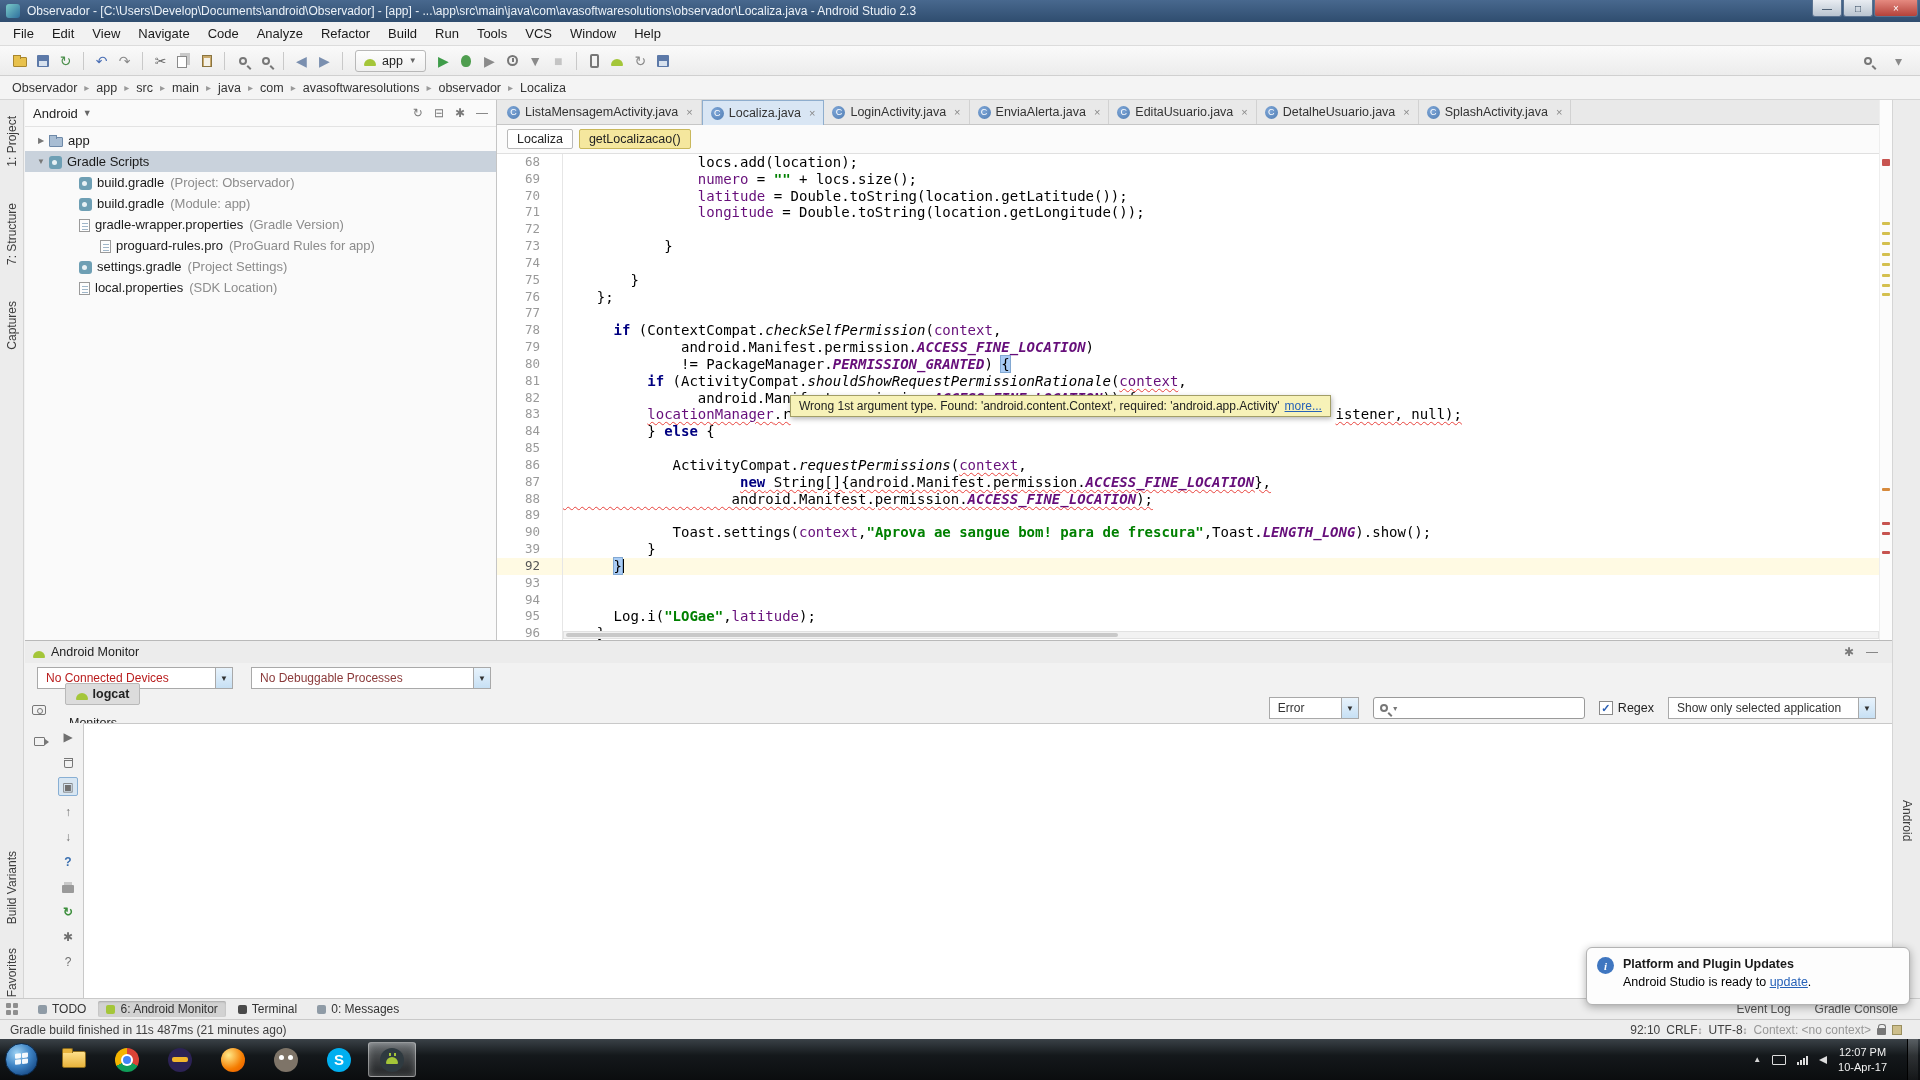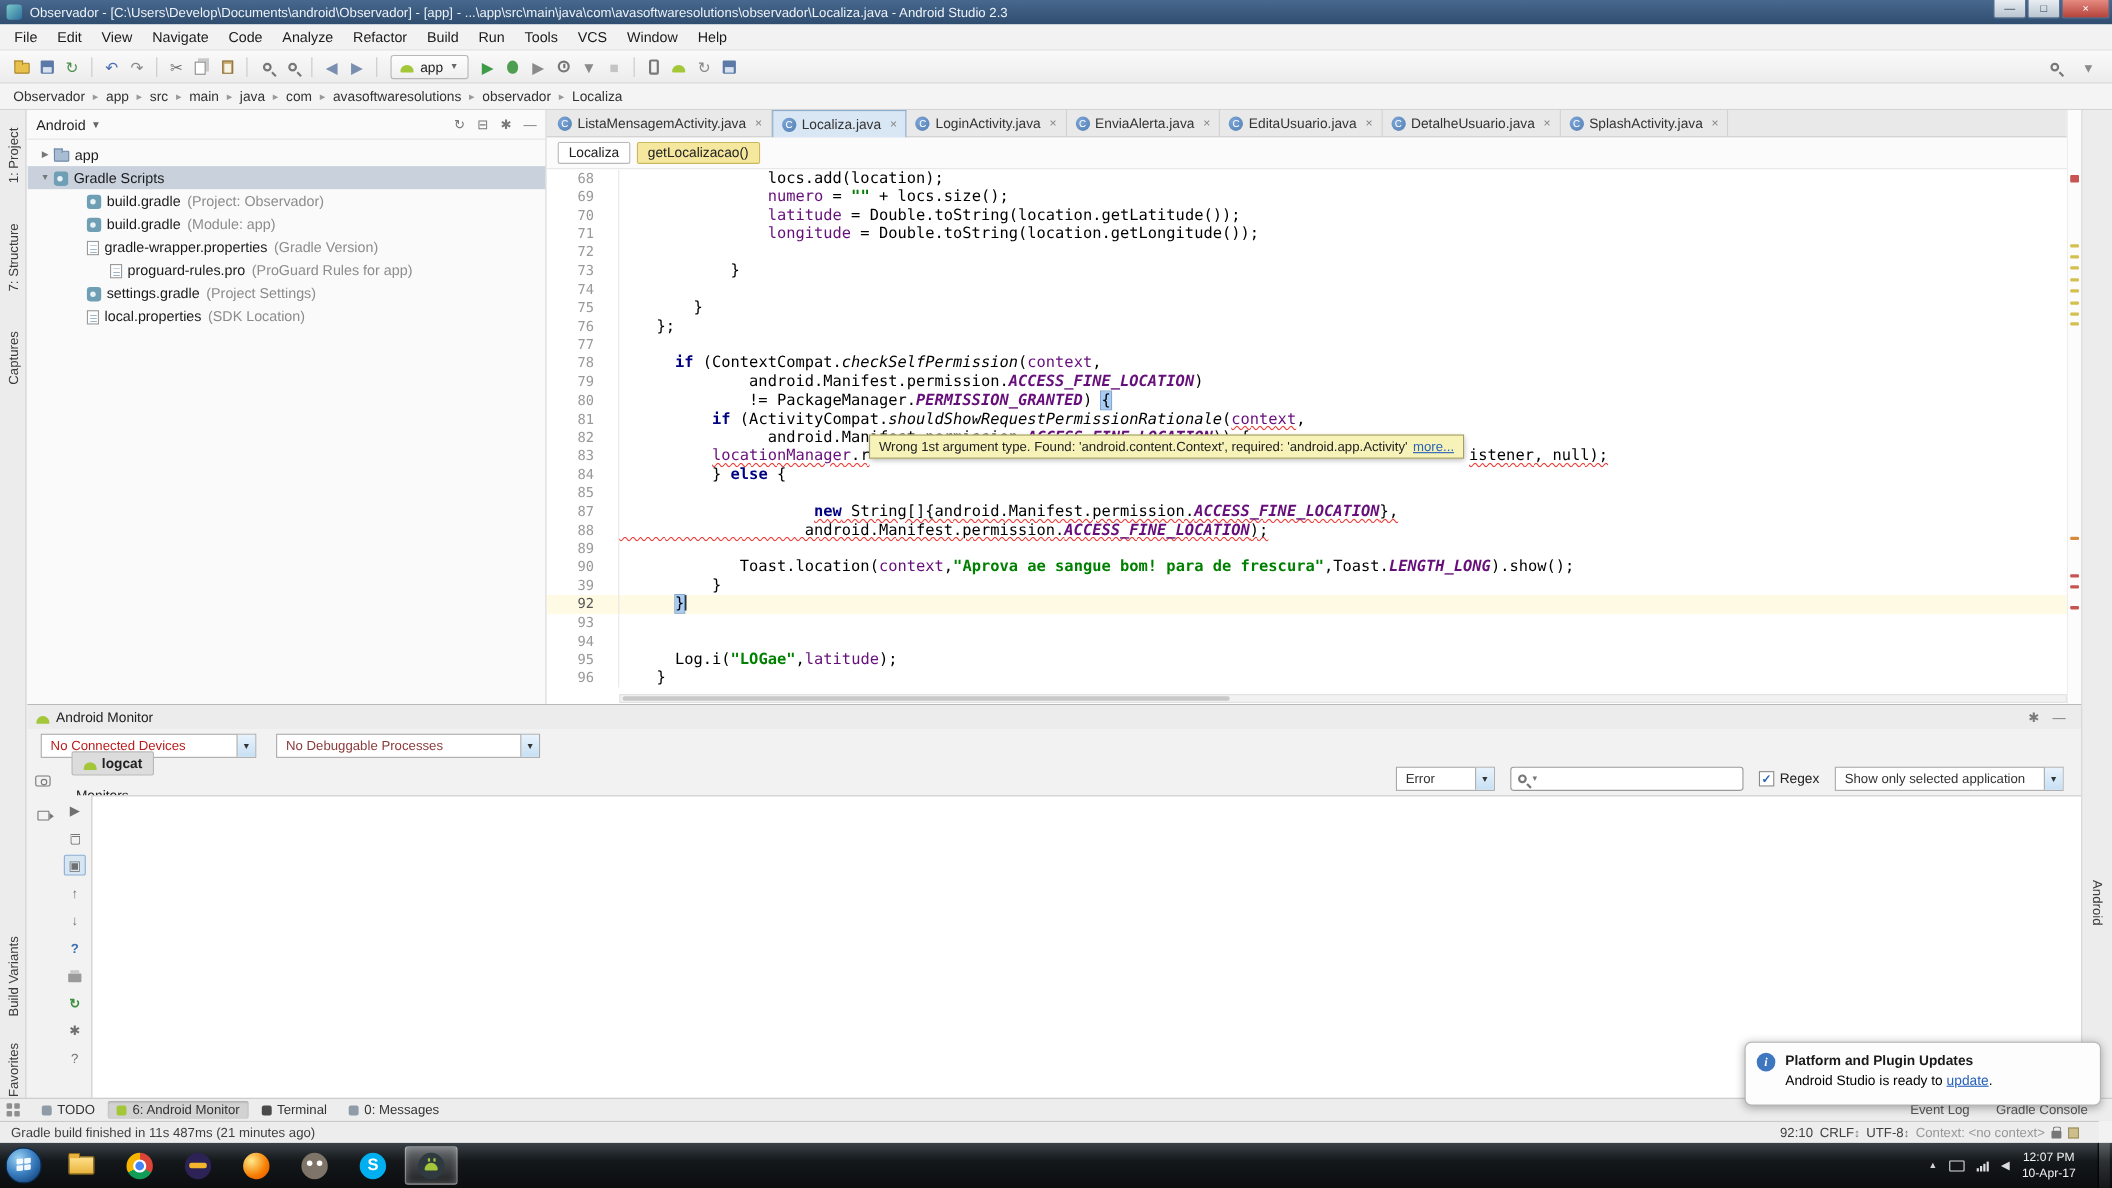--- a/index.html
+++ b/index.html
@@ -141,21 +141,21 @@
 .log-area{flex:1;background:#fff;border:1px solid #C9C9C9;border-right:none;border-bottom:none;}
 
 
 .bottombar{position:absolute;top:998px;left:0;right:0;height:21px;background:#EDEDED;border-top:1px solid #C9C9C9;display:flex;align-items:center;font-size:12px;color:#333;padding:0 6px;gap:4px;z-index:10;}
 .bb-grid{width:12px;height:12px;display:grid;grid-template-columns:5px 5px;grid-template-rows:5px 5px;gap:2px;margin-right:8px;}
 .bb-grid i{background:#8F8F8F;border-radius:1px;}
 .bb-item{display:flex;align-items:center;gap:5px;padding:1px 8px;border-radius:2px;}
 .bb-item.active{background:#D2D2D2;box-shadow:inset 0 1px 2px rgba(0,0,0,.2);}
 .bb-sq{width:9px;height:9px;border-radius:2px;flex:none;}
 .bb-right{margin-left:auto;display:flex;gap:24px;padding-right:16px;color:#555;}
-.statusbar{position:absolute;top:1019px;left:0;right:12px;height:20px;background:#EDEDED;border-top:1px solid #C9C9C9;display:flex;align-items:center;font-size:12px;color:#3F3F3F;padding:0 10px;z-index:10;}
+.statusbar{position:absolute;top:1019px;left:0;right:0;height:20px;background:#EDEDED;border-top:1px solid #C9C9C9;display:flex;align-items:center;font-size:12px;color:#3F3F3F;padding:0 10px;z-index:10;}
 .sb-right{margin-left:auto;display:flex;align-items:center;gap:6px;padding-right:8px;}
 .sb-dim{color:#979797;}
 .sb-mark{color:#777;font-size:10px;}
 .sb-lock{width:9px;height:7px;background:#777;border-radius:1px;position:relative;margin-top:3px;}
 .sb-lock::before{content:"";position:absolute;top:-4px;left:1px;width:6px;height:4px;border:1.5px solid #777;border-bottom:none;border-radius:3px 3px 0 0;}
 .sb-sq{width:10px;height:10px;background:#CDBE8B;border:1px solid #9A8F5E;}
 
 
 .taskbar{position:absolute;top:1039px;left:0;right:0;height:41px;background:linear-gradient(#3A4147,#14181B 40%,#0B0D0F);display:flex;align-items:center;padding-left:5px;z-index:20;}
 .start{width:33px;height:33px;border-radius:50%;background:radial-gradient(circle at 35% 30%,#9FD4F5,#3E83C4 45%,#174A86 82%);border:1px solid #0A2B50;display:flex;align-items:center;justify-content:center;margin-right:12px;flex:none;}
@@ -503,34 +503,38 @@
             </div>
             <div class="cline">
               <span class="gnum">84</span>
               <span class="lbody"><span class="t-p">          } </span><span class="t-k">else</span><span class="t-p"> {</span></span>
             </div>
             <div class="cline">
               <span class="gnum">85</span>
               <span class="lbody"></span>
             </div>
             <div class="cline">
+              <span class="gnum">86</span>
+              <span class="lbody"><span class="t-p">             ActivityCompat.</span><span class="t-sm">requestPermissions</span><span class="t-p">(</span><span class="t-f t-err">context</span><span class="t-p">,</span></span>
+            </div>
+            <div class="cline">
               <span class="gnum">87</span>
               <span class="lbody"><span class="t-p">                     </span><span class="t-k t-err">new</span><span class="t-p t-err"> String[]{android.Manifest.permission.</span><span class="t-c t-err">ACCESS_FINE_LOCATION</span><span class="t-p t-err">},</span></span>
             </div>
             <div class="cline">
               <span class="gnum">88</span>
               <span class="lbody"><span class="t-p t-err">                    android.Manifest.permission.</span><span class="t-c t-err">ACCESS_FINE_LOCATION</span><span class="t-p t-err">);</span></span>
             </div>
             <div class="cline">
               <span class="gnum">89</span>
               <span class="lbody"></span>
             </div>
             <div class="cline">
               <span class="gnum">90</span>
-              <span class="lbody"><span class="t-p">             Toast.location(</span><span class="t-f">context</span><span class="t-p">,</span><span class="t-s">"Aprova ae sangue bom! para de frescura"</span><span class="t-p">,Toast.</span><span class="t-c">LENGTH_LONG</span><span class="t-p">).show();</span></span>
+              <span class="lbody"><span class="t-p">             Toast.settings(</span><span class="t-f">context</span><span class="t-p">,</span><span class="t-s">"Aprova ae sangue bom! para de frescura"</span><span class="t-p">,Toast.</span><span class="t-c">LENGTH_LONG</span><span class="t-p">).show();</span></span>
             </div>
             <div class="cline">
               <span class="gnum">39</span>
               <span class="lbody"><span class="t-p">          }</span></span>
             </div>
             <div class="cline cur">
               <span class="gnum">92</span>
               <span class="lbody"><span class="t-p">      </span><span class="t-brace">}</span><span class="caret"></span></span>
             </div>
             <div class="cline">

